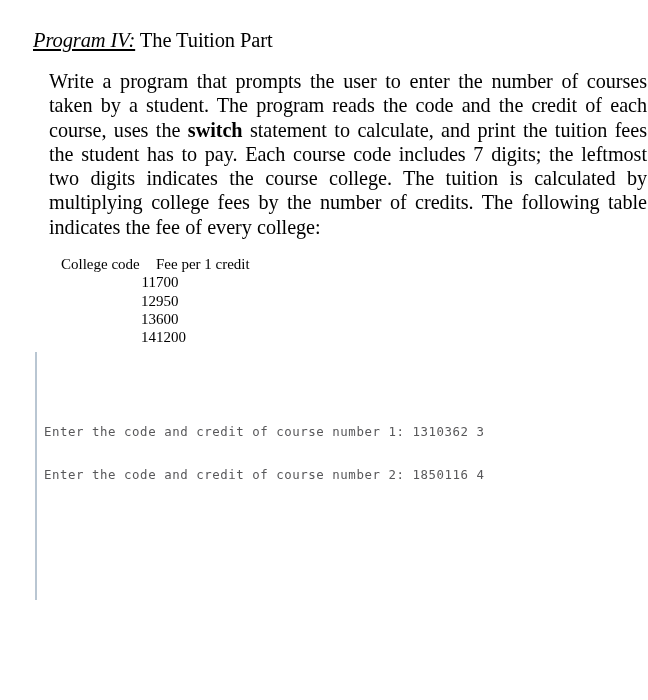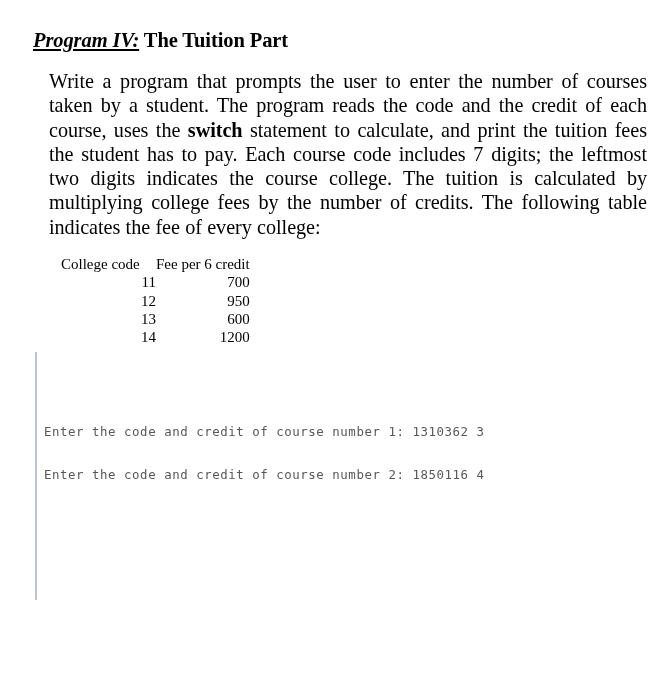--- a/index.html
+++ b/index.html
@@ -26,27 +26,27 @@
   
   .doc-title {
     font-size: 20.5px;
     font-weight: bold;
     line-height: 25px;
     margin: 0 0 1px 0;
     letter-spacing: -0.1px;
   }
   .doc-title .prog-label {
     font-style: italic;
-    font-weight: bold;
+    font-weight: normal;
     text-decoration: underline;
     text-underline-offset: 1.5px;
   }
   .doc-title .title-rest {
     font-style: normal;
-    font-weight: bold;
+    font-weight: normal;
   }
 
   
   .body-par {
     font-size: 20.2px;
     line-height: 24.3px;
     text-align: justify;
     text-align-last: left;
     margin: 16px;
     letter-spacing: -0.05px;
@@ -70,21 +70,21 @@
     font-weight: normal;
     text-align: left;
   }
   .fee-table td.code-col {
     width: 95px;
     text-align: right;
     padding: 0;
   }
   .fee-table td.fee-col {
     width: 88px;
-    text-align: right;
+    text-align: left;
     padding: 0;
   }
 
   .par-check {
     margin-top: 28px;
     width: 598px;
   }
 
   
   .sample-heading {
@@ -116,21 +116,21 @@
 <div class="page">
 
   <h1 class="doc-title"><span class="prog-label">Program IV:</span><span class="title-rest"> The Tuition Part</span></h1>
 
   <p class="body-par par-intro"><span>Write a program that prompts the user to enter the number of courses taken by a student. The program reads the code and the credit of each course, uses the </span><b>switch</b><span> statement to calculate, and print the tuition fees the student has to pay. Each course code includes 7 digits; the leftmost two digits indicates the course college. The tuition is calculated by multiplying college fees by the number of credits. The following table indicates the fee of every college:</span></p>
 
   <table class="fee-table">
     <thead>
       <tr>
         <th class="hdr-cell">College code</th>
-        <th class="hdr-cell">Fee per 6 credit</th>
+        <th class="hdr-cell">Fee per 1 credit</th>
       </tr>
     </thead>
     <tbody>
       <tr>
         <td class="code-col">11</td>
         <td class="fee-col">700</td>
       </tr>
       <tr>
         <td class="code-col">12</td>
         <td class="fee-col">950</td>

